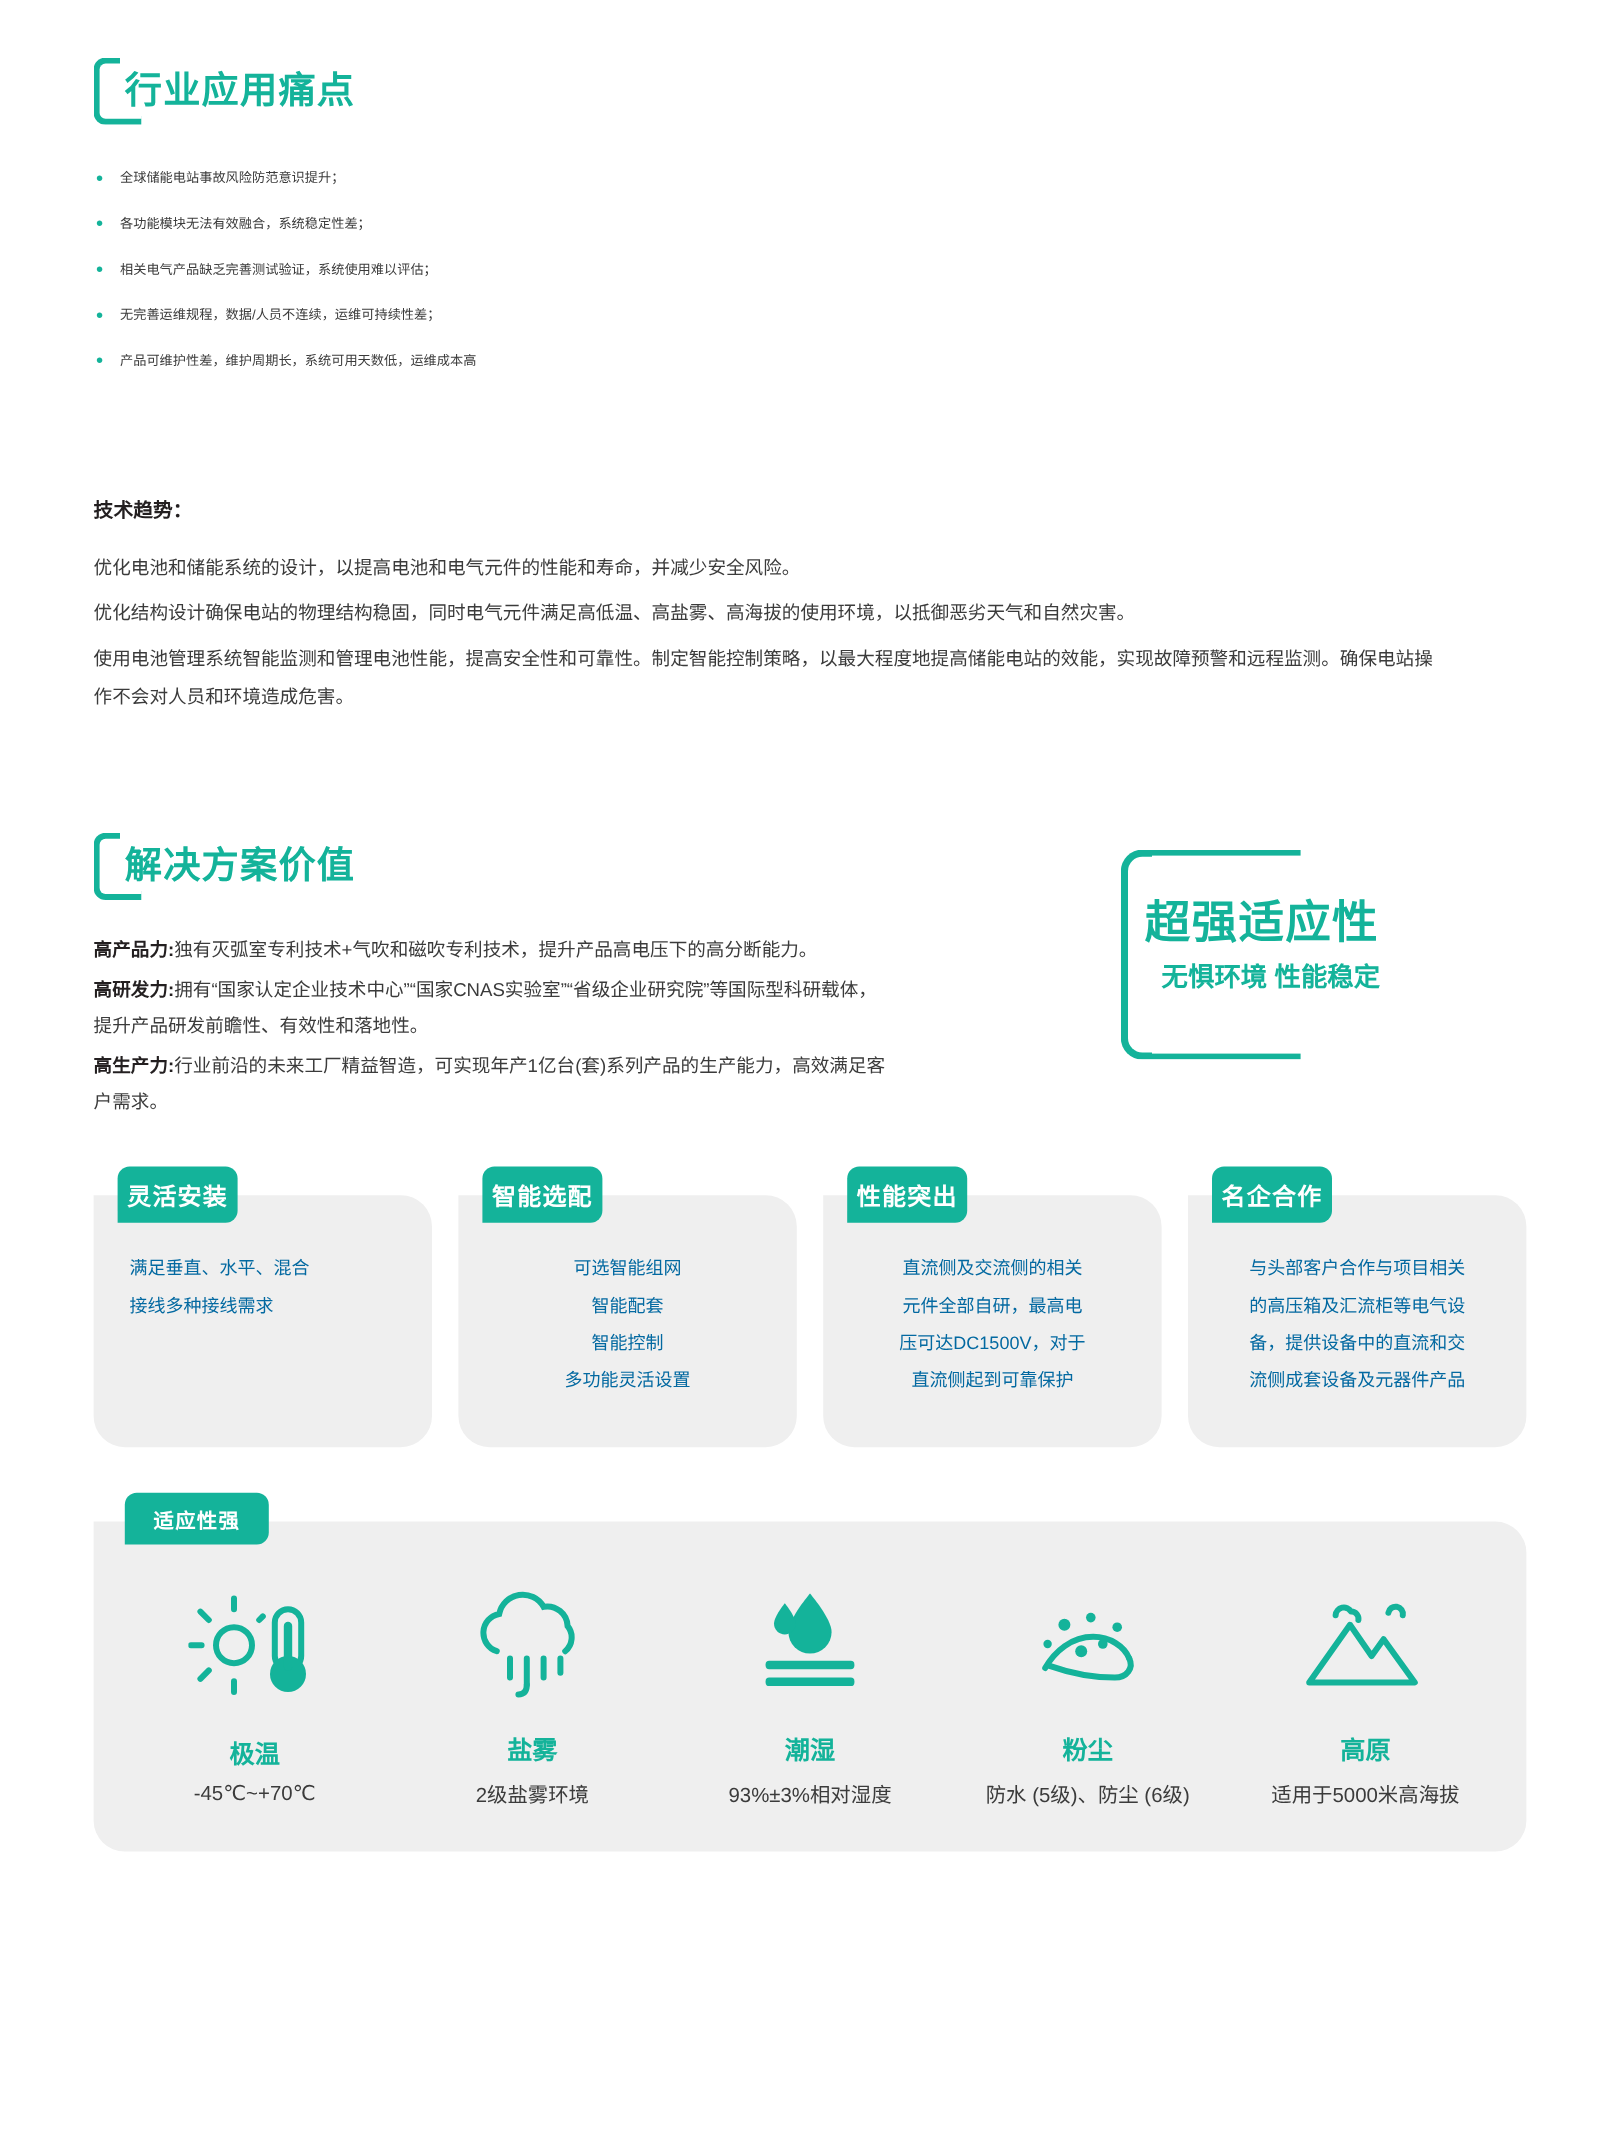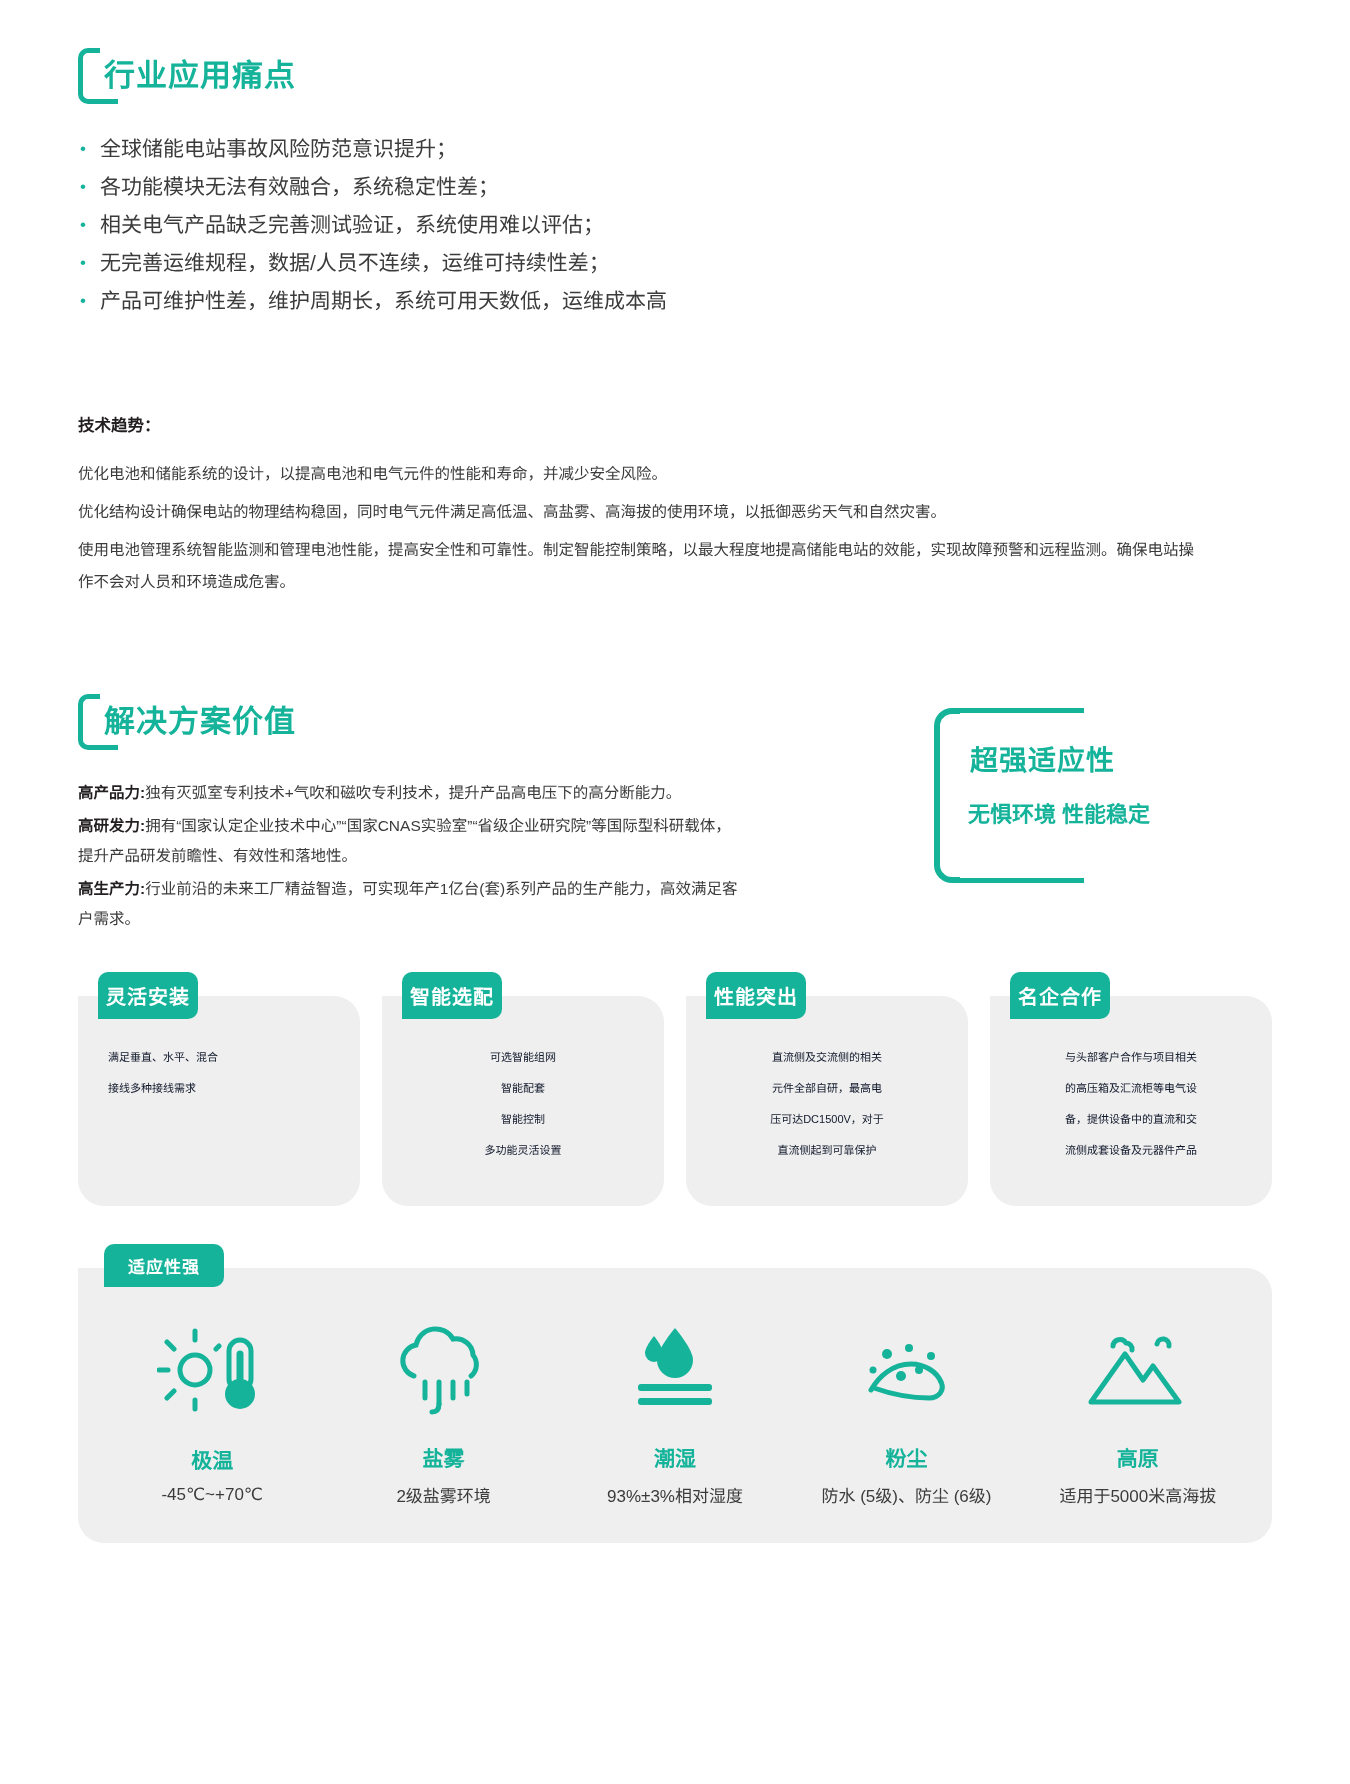--- a/index.html
+++ b/index.html
@@ -61,21 +61,21 @@
 
   
   .bullets {
     margin: 10px 0 0 0;
     padding: 0;
     list-style: none;
   }
   .bullets li {
     position: relative;
     padding-left: 22px;
-    font-size: 21px;
+    font-size: 11px;
     color: #3b3b3b;
     line-height: 38px;
   }
   .bullets li::before {
     content: "•";
     position: absolute;
     left: 2px;
     top: 0;
     color: #14b39a;
     font-size: 17px;
@@ -141,23 +141,23 @@
   .adapt-bracket-cut {
     position: absolute;
     left: 26px;
     top: 5px;
     width: 130px;
     height: 165px;
     background: #ffffff;
   }
   .adapt-title {
     position: absolute;
-    left: 36px;
+    left: 20px;
     top: 30px;
-    font-size: 28px;
+    font-size: 38px;
     font-weight: bold;
     color: #14b39a;
     letter-spacing: 1px;
     white-space: nowrap;
   }
   .adapt-sub {
     position: absolute;
     left: 34px;
     top: 88px;
     font-size: 22px;
@@ -188,23 +188,23 @@
     background: #14b39a;
     color: #ffffff;
     font-size: 20px;
     font-weight: bold;
     border-radius: 10px 10px 10px 0;
     padding: 9px 8px;
     letter-spacing: 1px;
     white-space: nowrap;
   }
   .card-body {
-    font-size: 11px;
+    font-size: 15px;
     line-height: 31px;
-    color: #0f172a;
+    color: #0369a1;
     text-align: center;
   }
   .card-body div { white-space: nowrap; }
   .card.card-left .card-body { text-align: left; padding-left: 12px; }
 
   
   .strip {
     position: relative;
     margin-top: 62px;
     background: #efefef;

